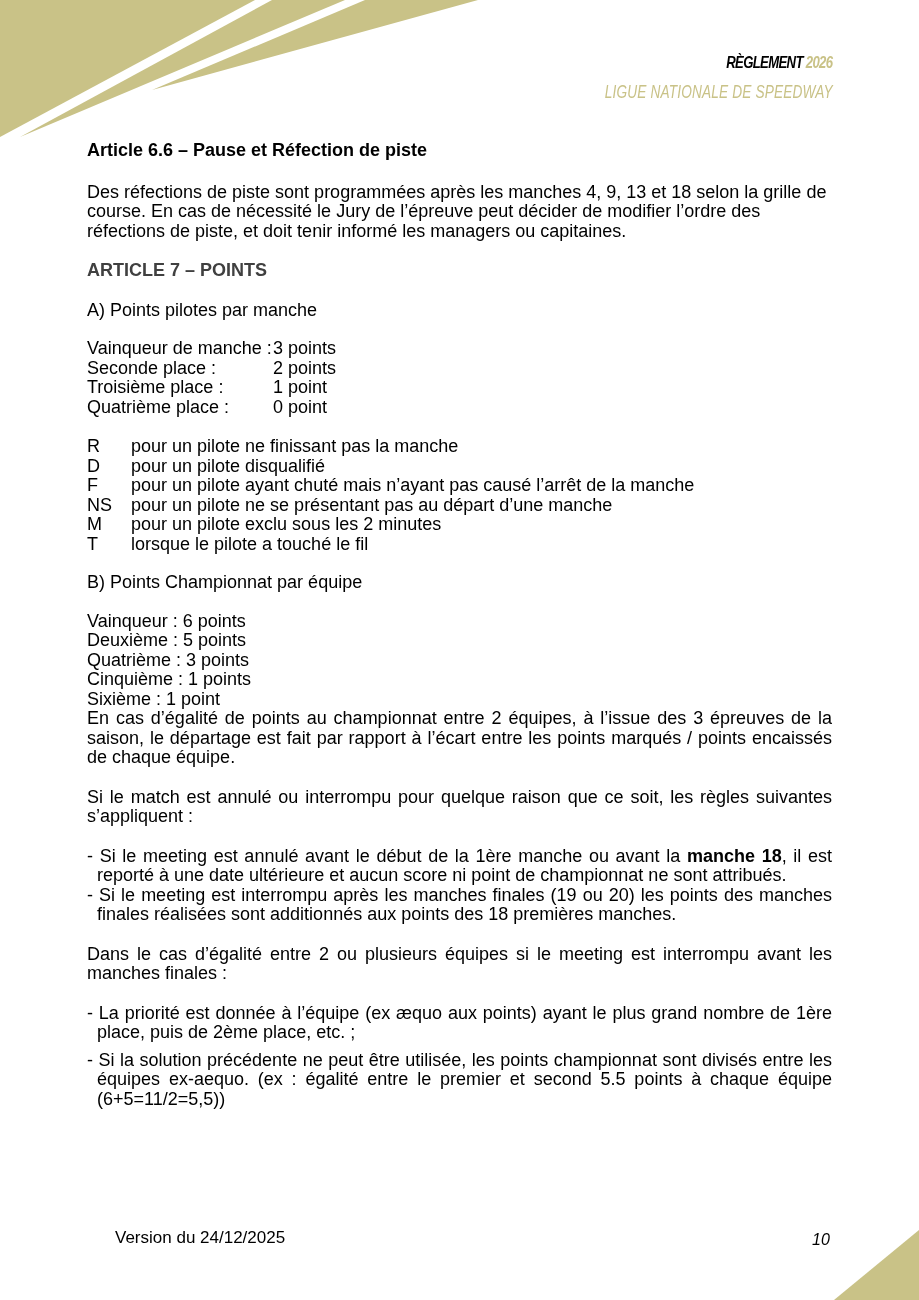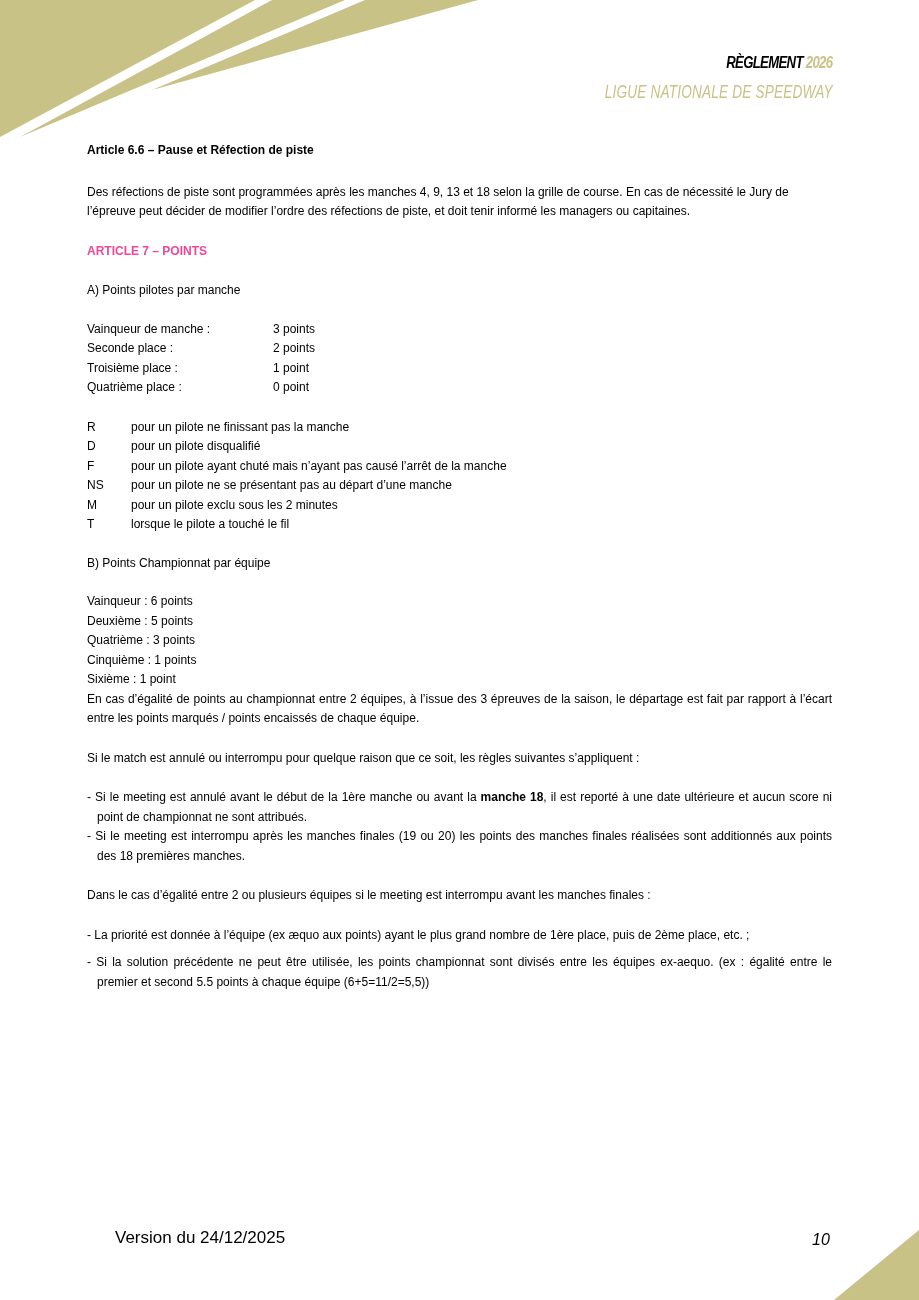--- a/index.html
+++ b/index.html
@@ -5,24 +5,24 @@
     html, body { margin: 0; padding: 0; background: #ffffff; }
     body { width: 919px; height: 1300px; position: relative; overflow: hidden;
       font-family: "Liberation Sans", sans-serif; color: #000; }
     .deco { position: absolute; left: 0; top: 0; }
     .deco-br { position: absolute; right: 0; bottom: 0; }
     .hdr-title { position: absolute; right: 87px; top: 54px; font-family: "Liberation Sans", sans-serif;
       font-weight: 900; font-style: italic; font-size: 16px; letter-spacing: -0.8px; transform: scaleX(0.82); transform-origin: right center; }
     .hdr-title .year { color: #c9c287; }
     .hdr-sub { position: absolute; right: 86px; top: 81px; font-family: "Liberation Sans", sans-serif;
       font-size: 19px; font-style: italic; color: #c9c287; letter-spacing: 0.2px; transform: scaleX(0.72); transform-origin: right center; white-space: nowrap; }
-    .content { position: absolute; left: 87px; width: 745px; font-size: 12px; line-height: 19.5px; }
+    .content { position: absolute; left: 87px; width: 745px; font-size: 18px; line-height: 19.5px; }
     p { margin: 0; }
     .h-bold { font-weight: bold; }
-    .h-gold { font-weight: bold; color: #ec4899; }
+    .h-gold { font-weight: bold; color: #404040; }
     .just { text-align: justify; }
     .row2 { display: flex; align-items: center; }
     .row2 .lbl { width: 186px; }
     .code-row { display: flex; }
     .code-row .code { width: 44px; }
     .bullet { padding-left: 10px; text-indent: -10px; }
     .footer-ver { position: absolute; left: 115px; top: 1228px; font-size: 17px; }
     .footer-page { position: absolute; left: 812px; top: 1231px; font-size: 16px; font-style: italic; }
   </style>
 </head>

